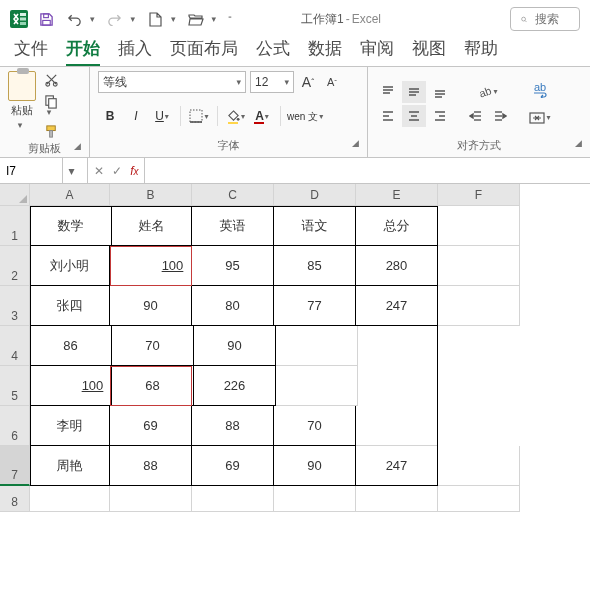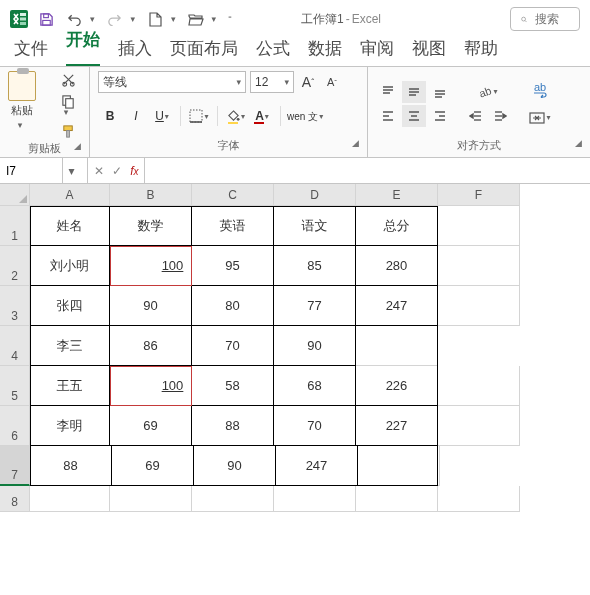--- a/index.html
+++ b/index.html
@@ -20,29 +20,29 @@
   .qat .ic svg{display:block}
   .doctitle{margin-left:auto;margin-right:auto;font-size:12px;color:#666;display:flex;gap:2px;align-items:center;}
   .doctitle .wb{color:#5b5b5b}
   .doctitle .app{color:#888}
   .search{margin-left:auto;display:flex;align-items:center;gap:6px;border:1px solid #bbb;border-radius:4px;padding:3px 10px;width:70px;color:#666;background:#fff;}
   .search input{border:none;outline:none;width:36px;font-size:12px;background:transparent;}
   .caret{font-size:9px;color:#666;margin-left:-4px;}
   
   .tabs{height:28px;display:flex;align-items:flex-end;gap:18px;padding:0 14px;color:#4b4b4b;}
   .tab{font-size:17px;padding-bottom:6px;cursor:pointer;}
-  .tab.active{color:var(--green);font-weight:600;border-bottom:2px solid var(--green);padding-bottom:13px;}
+  .tab.active{color:var(--green);font-weight:600;border-bottom:2px solid var(--green);padding-bottom:4px;}
   
   .ribbon{height:92px;border-top:1px solid var(--border);border-bottom:1px solid var(--border);display:flex;background:#fafafa;}
   .rgroup{border-right:1px solid var(--border);display:flex;flex-direction:column;justify-content:space-between;padding:4px 8px 2px;}
   .rgroup:last-child{border-right:none;}
   .rg-body{flex:1;display:flex;align-items:center;gap:6px;}
   .rg-label{font-size:11px;color:#666;text-align:center;padding:2px 0;position:relative;}
   .rg-label .lau{position:absolute;right:0;top:2px;font-size:9px;color:#777;}
-  .clip-main{display:flex;gap:23px;align-items:flex-start;}
+  .clip-main{display:flex;gap:6px;align-items:flex-start;}
   .paste-col{display:flex;flex-direction:column;align-items:center;gap:2px;color:#444;}
   .paste-col .cb{width:28px;height:30px;border:1px solid #c0a050;background:#fff8ea;border-radius:2px;position:relative;}
   .paste-col .cb::before{content:"";position:absolute;top:-4px;left:8px;width:12px;height:6px;background:#b5b5b5;border-radius:2px;}
   .clip-side{display:flex;flex-direction:column;gap:6px;align-items:center;color:#444;}
   .ic16{width:18px;height:16px;display:flex;align-items:center;justify-content:center;}
   .font-top{display:flex;align-items:center;gap:4px;}
   .combo{height:22px;border:1px solid #bbb;background:#fff;display:flex;align-items:center;justify-content:space-between;padding:0 4px;font-size:12px;}
   .combo.name{width:148px}
   .combo.size{width:44px}
   .fs-btn{width:20px;height:22px;display:flex;align-items:center;justify-content:center;font-size:12px;color:#444;}
@@ -394,22 +394,22 @@
       <div class="colh wB">B</div>
       <div class="colh wC">C</div>
       <div class="colh wD">D</div>
       <div class="colh wE">E</div>
       <div class="colh wF">F</div>
     </div>
 
     <div class="grid" id="cell-grid">
 
     <div class="row">
+          <div class="cell wB tcell">数学</div>
           <div class="cell wA tcell">姓名</div>
-          <div class="cell wB tcell">数学</div>
           <div class="cell wD tcell">英语</div>
           <div class="cell wC tcell">语文</div>
           <div class="cell wE tcell">总分</div>
           <div class="cell wF"></div>
         </div>
         <div class="row">
           <div class="cell wA tcell">刘小明</div>
           <div class="cell wB tcell">
             <span class="u-cell">100</span>
           </div>
@@ -420,45 +420,42 @@
         </div>
         <div class="row">
           <div class="cell wA tcell">张四</div>
           <div class="cell wB tcell">90</div>
           <div class="cell wC tcell">80</div>
           <div class="cell wD tcell">77</div>
           <div class="cell wE tcell">247</div>
           <div class="cell wF"></div>
         </div>
         <div class="row">
-          <div class="cell wA tcell">李三</div>
           <div class="cell wB tcell">86</div>
           <div class="cell wC tcell">70</div>
           <div class="cell wD tcell">90</div>
           <div class="cell wF"></div>
         </div>
         <div class="row">
-          <div class="cell wA tcell">王五</div>
           <div class="cell wB tcell">
             <span class="u-cell">100</span>
           </div>
-          <div class="cell wC tcell">58</div>
           <div class="cell wD tcell">68</div>
           <div class="cell wE tcell">226</div>
           <div class="cell wF"></div>
         </div>
         <div class="row">
           <div class="cell wA tcell">李明</div>
           <div class="cell wB tcell">69</div>
           <div class="cell wC tcell">88</div>
           <div class="cell wD tcell">70</div>
-          <div class="cell wE tcell">227</div>
-          <div class="cell wF"></div>
-        </div>
-        <div class="row">
+          <div class="cell wF"></div>
+        </div>
+        <div class="row">
+          <div class="cell wA tcell">周艳</div>
           <div class="cell wB tcell">88</div>
           <div class="cell wC tcell">69</div>
           <div class="cell wD tcell">90</div>
           <div class="cell wE tcell">247</div>
           <div class="cell wF"></div>
         </div>
         <div class="row">
           <div class="cell wA r8"></div>
           <div class="cell wB r8"></div>
           <div class="cell wC r8"></div>

